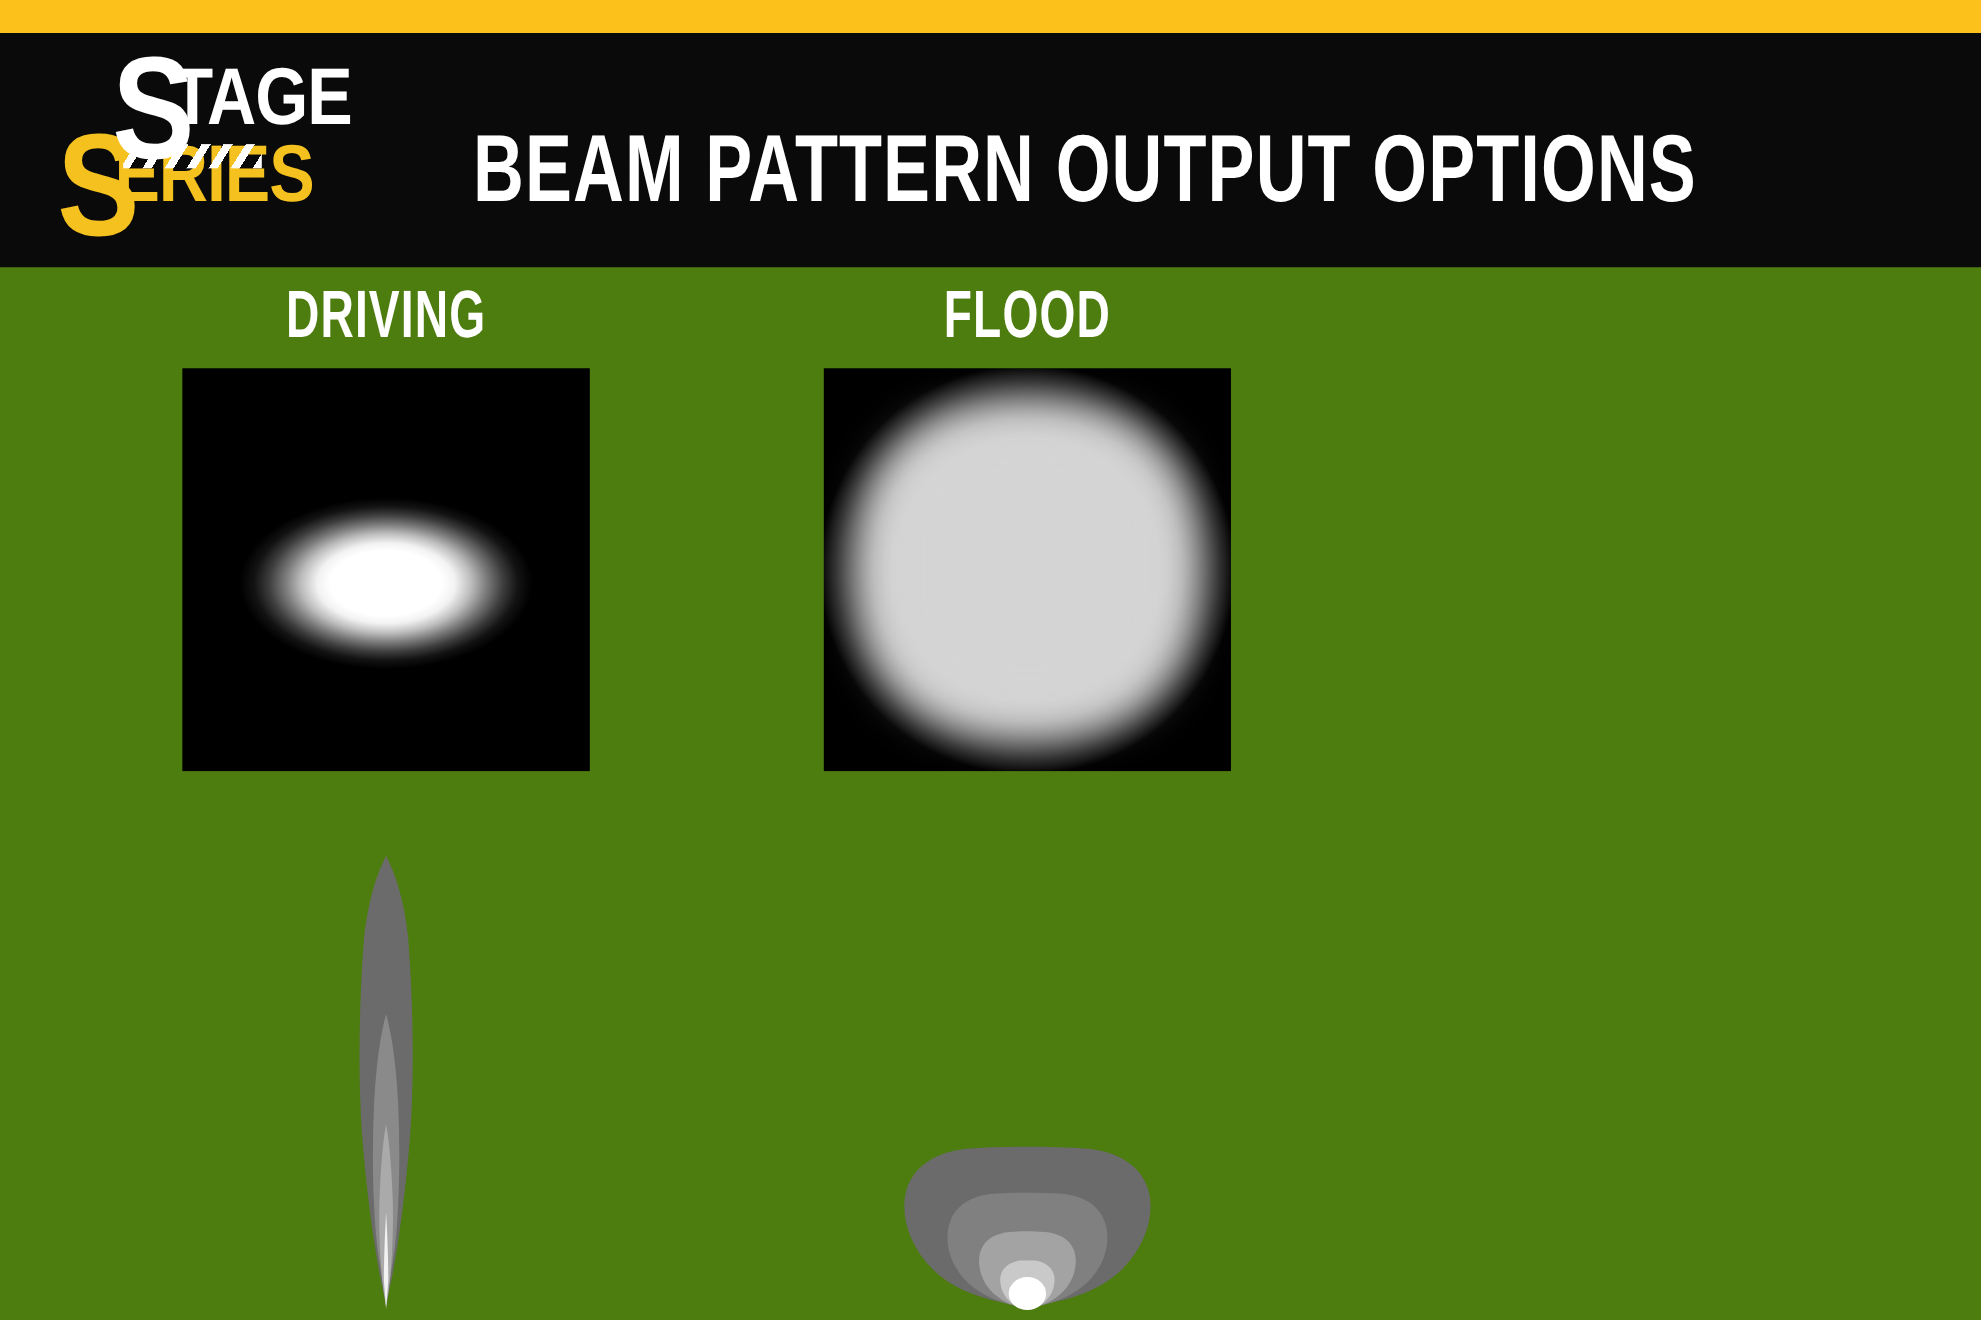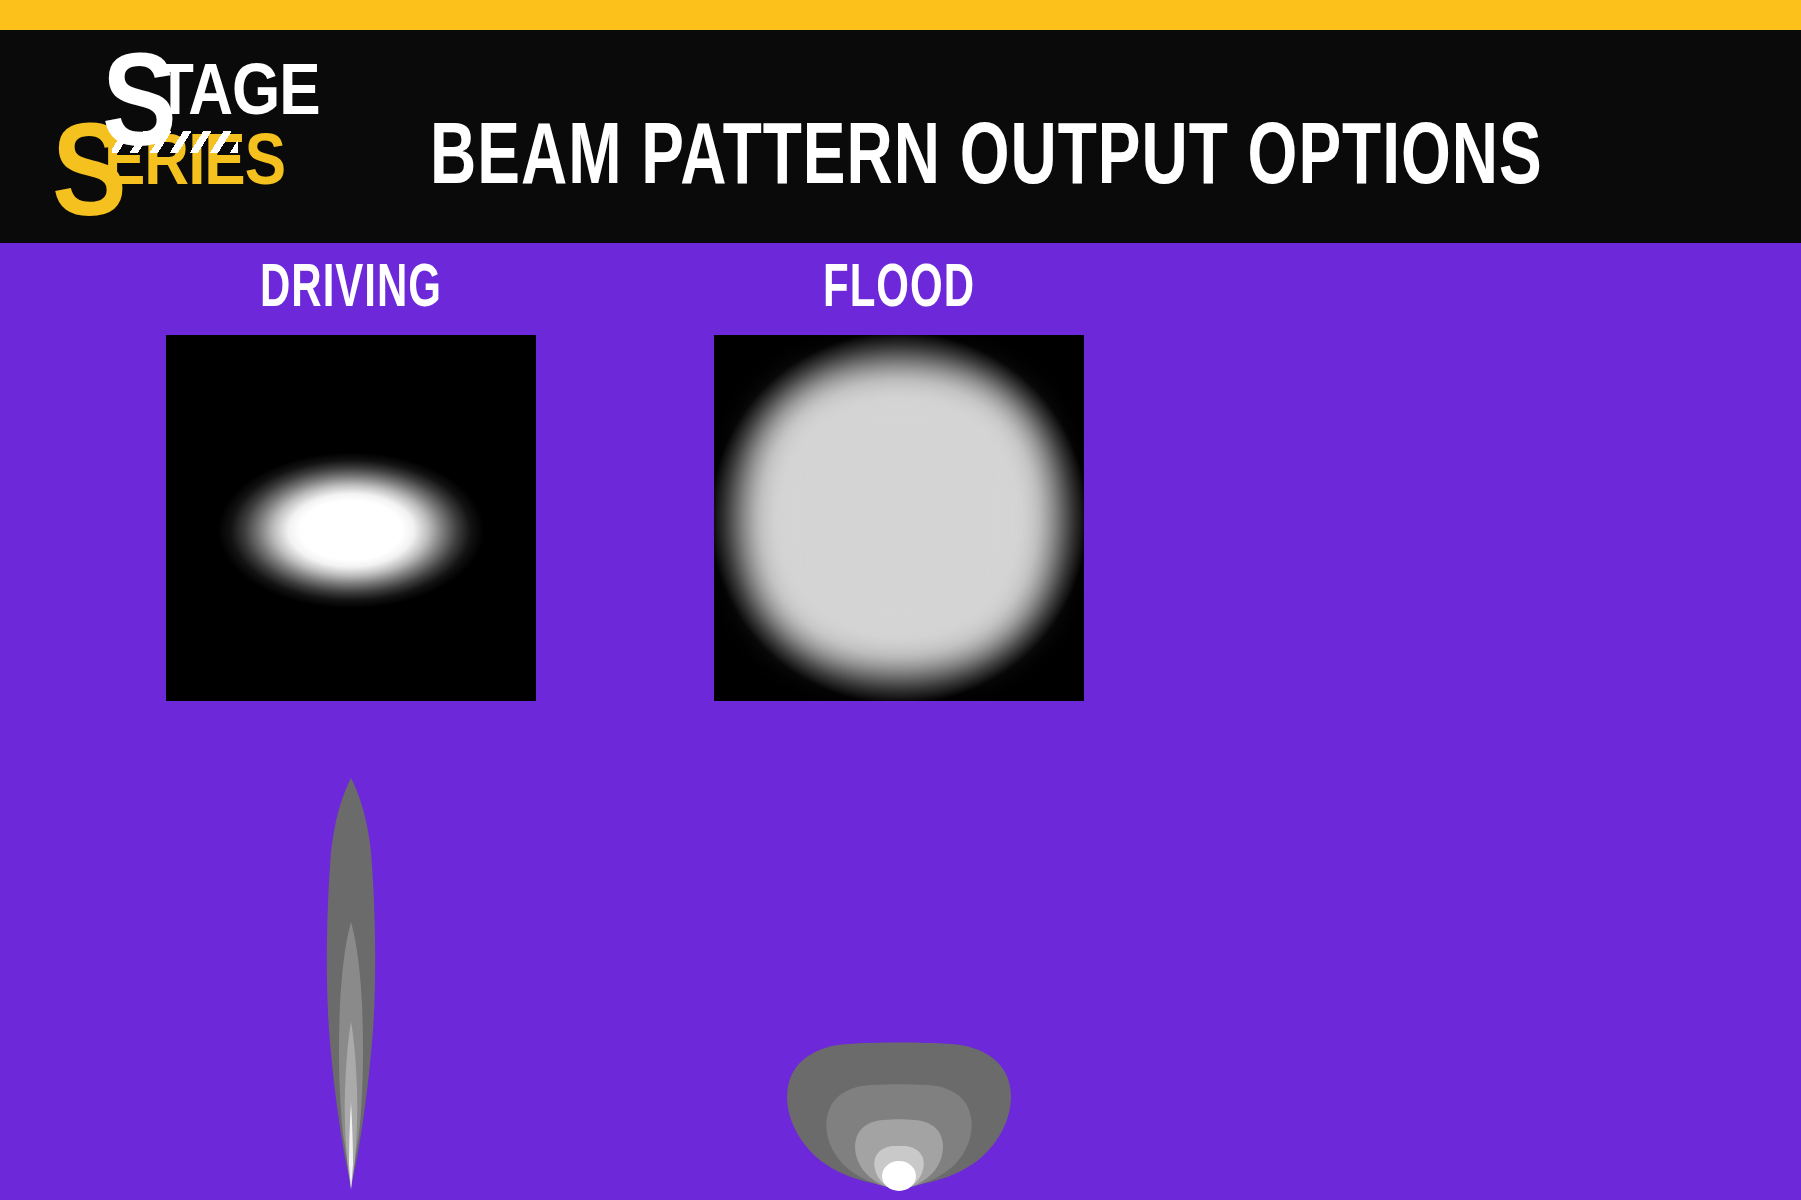--- a/index.html
+++ b/index.html
@@ -119,31 +119,31 @@
     transform-origin: left top;
     white-space: nowrap;
   }
 
   
   .stage {
     position: absolute;
     left: 0; top: 243px;
     width: 1801px;
     height: 957px;
-    background: #6d28d9;
+    background: #4d7c0f;
   }
 
   .column {
     position: absolute;
     top: 0;
     width: 500px;
     height: 957px;
   }
   .col-1 { left: 101px; }
-  .col-2 { left: 649px; }
+  .col-2 { left: 684px; }
   .col-3 { left: 1197px; }
 
   .col-label {
     position: absolute;
     left: 0;
     top: 8px;
     width: 500px;
     text-align: center;
     color: #ffffff;
     font-family: "Liberation Sans", sans-serif;

